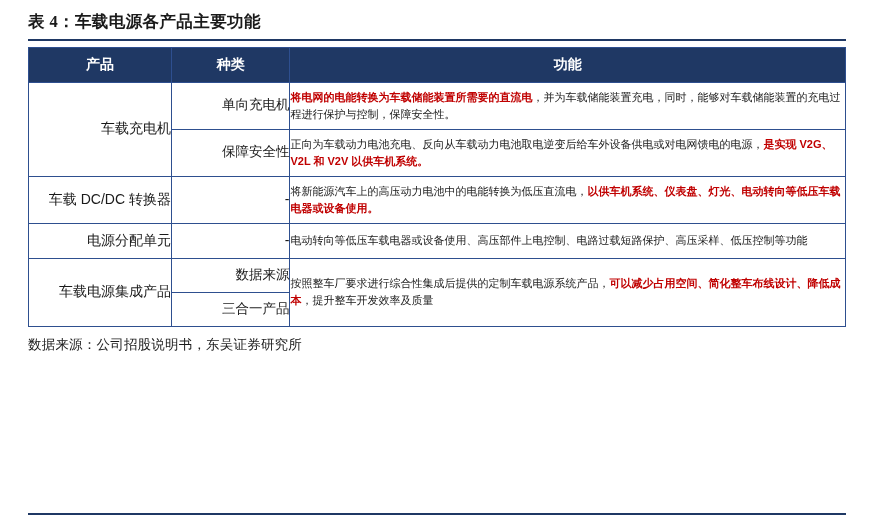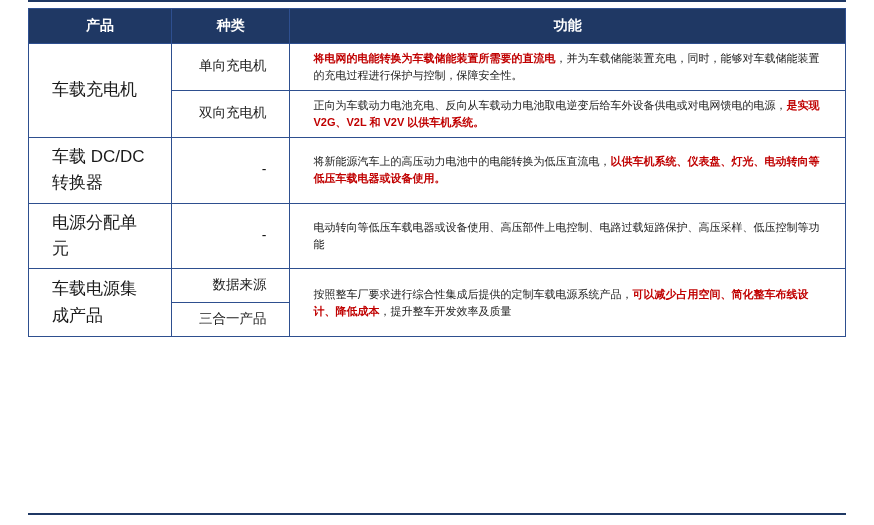--- a/index.html
+++ b/index.html
@@ -43,35 +43,35 @@
   
   table.main {
     width: 100%;
     border-collapse: collapse;
     table-layout: fixed;
     font-size: 13.5px;
   }
   table.main th, table.main td {
     border: 1px solid #2e4f8f;
     vertical-align: middle;
-    padding: 6px 23px;
+    padding: 6px 0;
     line-height: 1.55;
   }
   thead th {
     background: #1f3864;
     color: #ffffff;
     font-weight: bold;
     text-align: center;
     font-size: 14px;
     padding: 5px 4px;
     border: 1px solid #1f3864;
   }
   td.c-prod {
-    text-align: left;
-    font-size: 17px;
+    text-align: right;
+    font-size: 14px;
     border-radius: 13px;
   }
   td.c-kind {
     text-align: right;
     font-size: 13.5px;
   }
   td.c-func {
     text-align: left;
     font-size: 11px;
   }
@@ -97,20 +97,23 @@
     bottom: 10px;
     height: 2px;
     background: #1f3864;
   }
 </style>
 </head>
 <body>
 
 <div class="page">
 
+  <div class="title-row">
+    <span class="title-text">表 4：车载电源各产品主要功能</span>
+  </div>
   <div class="title-underline"></div>
 
   <table class="main">
     <colgroup>
       <col style="width:17.5%">
       <col style="width:14.5%">
       <col style="width:68%">
     </colgroup>
     <thead>
       <tr>
@@ -119,21 +122,21 @@
         <th>功能</th>
       </tr>
     </thead>
     <tbody>
         <tr>
           <td class="c-prod" rowspan="2">车载充电机</td>
           <td class="c-kind">单向充电机</td>
           <td class="c-func"><span class="hl">将电网的电能转换为车载储能装置所需要的直流电</span><span>，并为车载储能装置充电，同时，能够对车载储能装置的充电过程进行保护与控制，保障安全性。</span></td>
         </tr>
         <tr>
-          <td class="c-kind">双向充电机</td>
+          <td class="c-kind">保障安全性</td>
           <td class="c-func"><span>正向为车载动力电池充电、反向从车载动力电池取电逆变后给车外设备供电或对电网馈电的电源，</span><span class="hl">是实现 V2G、V2L 和 V2V 以供车机系统。</span></td>
         </tr>
         <tr>
           <td class="c-prod">车载 DC/DC 转换器</td>
           <td class="c-kind"><span class="dash">-</span></td>
           <td class="c-func"><span>将新能源汽车上的高压动力电池中的电能转换为低压直流电，</span><span class="hl">以供车机系统、仪表盘、灯光、电动转向等低压车载电器或设备使用。</span></td>
         </tr>
         <tr>
           <td class="c-prod">电源分配单元</td>
           <td class="c-kind"><span class="dash">-</span></td>
@@ -143,15 +146,16 @@
           <td class="c-prod" rowspan="2">车载电源集成产品</td>
           <td class="c-kind">数据来源</td>
           <td class="c-func" rowspan="2"><span>按照整车厂要求进行综合性集成后提供的定制车载电源系统产品，</span><span class="hl">可以减少占用空间、简化整车布线设计、降低成本</span><span>，提升整车开发效率及质量</span></td>
         </tr>
         <tr>
           <td class="c-kind">三合一产品</td>
         </tr>
       </tbody>
   </table>
 
+  <div class="source">数据来源：公司招股说明书，东吴证券研究所</div>
   <div class="bottom-rule"></div>
 
 </div>
 
 </body></html>

